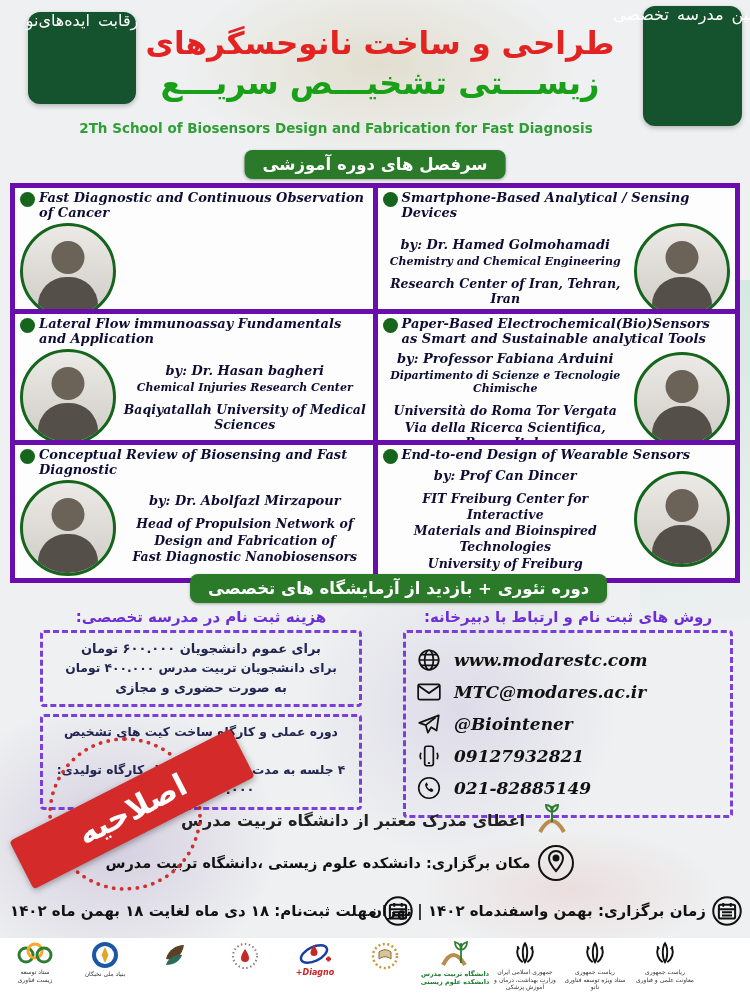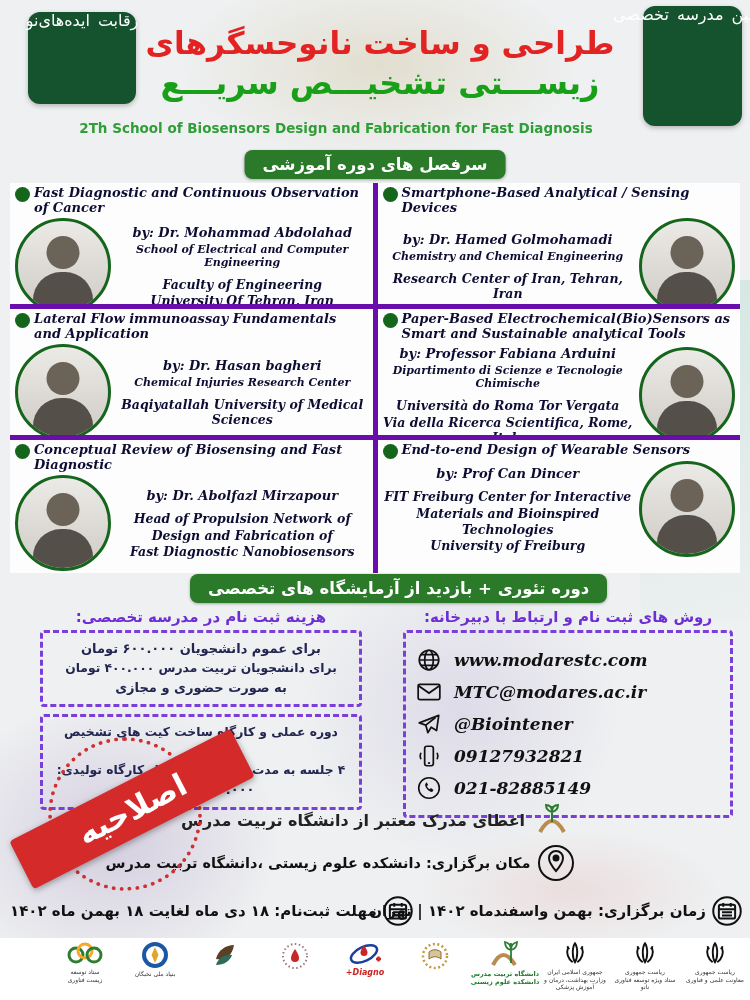--- a/index.html
+++ b/index.html
@@ -27,21 +27,21 @@
             font-weight:bold;font-size:13.5px;}
 
   
   .gbanner{position:absolute;background:#2a7a2a;color:#fff;font-weight:bold;font-size:16.5px;
            border-radius:8px;padding:5px 18px;direction:rtl;z-index:6;box-shadow:0 1px 3px rgba(0,0,0,.3);}
   .gbanner.b1{left:50%;transform:translateX(-50%);top:150px;}
   .gbanner.b2{left:190px;top:574px;}
 
   
   .grid{position:absolute;left:10px;top:183px;width:730px;box-sizing:border-box;background:#6a0dad;
-        display:grid;grid-template-columns:1fr 1fr;grid-template-rows:121px 126px 133px;gap:5px;}
+        display:grid;grid-template-columns:1fr 1fr;grid-template-rows:121px 126px 133px;gap:5px;padding:5px;}
   .card{background:#fdfdfd;padding:3px 5px;overflow:hidden;
         font-family:"DejaVu Serif","Liberation Serif",serif;font-style:italic;color:#0d0d33;}
   .card-title{display:flex;align-items:flex-start;gap:4px;font-weight:bold;font-size:13px;line-height:1.15;}
   .bullet{flex-shrink:0;width:15px;height:15px;border-radius:50%;background:#15651c;margin-top:1px;}
   .card-body{display:flex;align-items:center;gap:6px;margin-top:2px;}
   .card-text{flex:1;text-align:center;}
   .by{font-weight:bold;font-size:13px;margin-top:2px;}
   .dept{font-weight:bold;font-size:11px;margin-top:3px;}
   .org{font-weight:bold;font-size:12.5px;line-height:1.25;margin-top:1px;}
   .orgblock{margin-top:8px;}
@@ -79,21 +79,21 @@
   .venue-row{position:absolute;left:0;top:843px;width:680px;display:flex;direction:rtl;
              justify-content:center;align-items:center;gap:6px;}
   .venue-txt{font-weight:bold;font-size:14.5px;color:#111;}
   .time-row{position:absolute;top:896px;display:flex;direction:rtl;align-items:center;gap:6px;}
   .time-row.right{right:8px;}
   .time-row.left{left:10px;}
   .time-txt{font-weight:bold;font-size:15px;color:#111;}
 
   
   .logos{position:absolute;left:0;top:938px;width:750px;height:62px;background:#ffffff;
-         display:flex;justify-content:flex-end;align-items:flex-start;padding-top:3px;box-sizing:border-box;}
+         display:flex;justify-content:flex-start;align-items:flex-start;padding-top:3px;box-sizing:border-box;}
   .logo{display:flex;flex-direction:column;align-items:center;width:70px;}
   .logo-cap{font-size:6px;line-height:1.25;color:#333;text-align:center;white-space:pre-line;direction:rtl;margin-top:1px;}
   .logo-cap.green{color:#1c7a2d;font-weight:bold;font-size:6.5px;}
   .logo-cap.red{color:#cc2222;font-weight:bold;font-size:8px;font-style:italic;}
 </style>
 </head>
 <body>
 
 <div class="page">
 
@@ -122,28 +122,20 @@
 
   <div class="grid">
 
     <div class="card">
       <div class="card-title">
           <span class="bullet"></span>
         <span>Fast Diagnostic and Continuous Observation of Cancer</span>
         </div>
       <div class="card-body">
         <div class="avatar"></div>
-        <div class="card-text">
-          <div class="by">by: Dr. Mohammad Abdolahad</div>
-          <div class="dept">School of Electrical and Computer Engineering</div>
-          <div class="orgblock">
-            <div class="org">Faculty of Engineering</div>
-            <div class="org">University Of Tehran, Iran</div>
-          </div>
-        </div>
       </div>
     </div>
 
     <div class="card">
       <div class="card-title">
           <span class="bullet"></span>
         <span>Smartphone-Based Analytical / Sensing Devices</span>
         </div>
       <div class="card-body">
         <div class="card-text">

